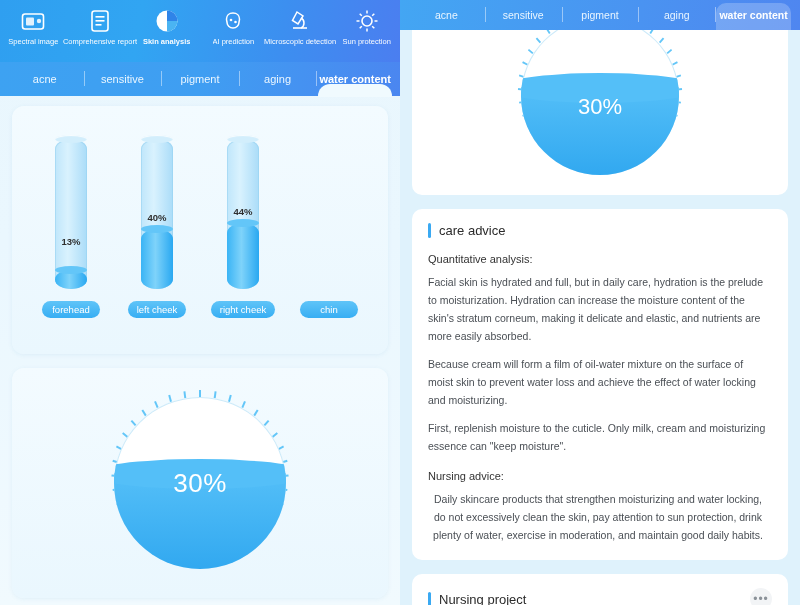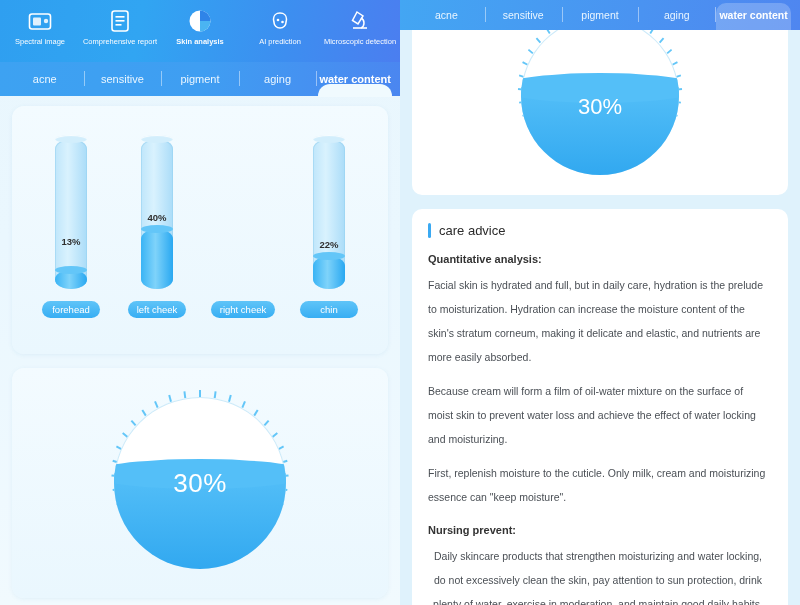--- a/index.html
+++ b/index.html
@@ -308,27 +308,27 @@
     width: 22px; height: 22px;
     border-radius: 50%;
     background: #f2f4f6;
     color: #8b9299;
     display: flex; align-items: center; justify-content: center;
     font-size: 12px;
     letter-spacing: 1px;
   }
   .p-strong {
     font-size: 11px;
-    font-weight: bold;
+    font-weight: normal;
     color: #333333;
     margin: 15px 0 8px 0;
   }
   .p-body {
     font-size: 10.5px;
-    line-height: 24px;
+    line-height: 18px;
     color: #4a4f55;
     margin: 0 4px 10px 0;
   }
   .p-body:last-child { margin-bottom: 0; text-align: center; }
 
   .nursing-card {
     background: #ffffff;
     margin: 14px 12px 0 12px;
     border-radius: 10px 10px 0 0;
     padding: 14px 16px 0 16px;
@@ -388,20 +388,38 @@
       <div class="topnav-item">
         <span class="topnav-icon">
           <svg width="22" height="24" viewBox="0 0 22 24">
               <path d="M8 3 l6 4 -5 8 -5.5 -3.5 z" fill="none" stroke="#fff" stroke-width="1.5"></path>
               <path d="M4 19 h14" stroke="#fff" stroke-width="1.6"></path>
               <path d="M12 19 c4 -2 4 -8 0 -10" fill="none" stroke="#fff" stroke-width="1.5"></path>
             </svg>
         </span>
         <span class="topnav-label">Microscopic detection</span>
       </div>
+      <div class="topnav-item">
+        <span class="topnav-icon">
+          <svg width="24" height="24" viewBox="0 0 24 24">
+              <circle cx="12" cy="12" r="5" fill="none" stroke="#fff" stroke-width="1.6"></circle>
+              <g stroke="#fff" stroke-width="1.5">
+                <path d="M12 1.5v3"></path>
+                <path d="M12 19.5v3"></path>
+                <path d="M1.5 12h3"></path>
+                <path d="M19.5 12h3"></path>
+                <path d="M4.7 4.7l2.1 2.1"></path>
+                <path d="M17.2 17.2l2.1 2.1"></path>
+                <path d="M19.3 4.7l-2.1 2.1"></path>
+                <path d="M6.8 17.2l-2.1 2.1"></path>
+              </g>
+            </svg>
+        </span>
+        <span class="topnav-label">Sun protection</span>
+      </div>
     </div>
 
     <div class="tabbar-left">
       <div class="tab">
         <span class="tab-label">acne</span>
       </div>
       <div class="tab">
         <span class="tab-label">sensitive</span>
       </div>
       <div class="tab">
@@ -431,28 +449,28 @@
 
           <div class="bar-col">
             <div class="bar-tube" style="height:150px">
               <div class="bar-fill" style="height:60px"></div>
               <div class="bar-value" style="bottom:66px">40%</div>
             </div>
             <div class="bar-pill">left cheek</div>
           </div>
 
           <div class="bar-col">
+            <div class="bar-tube" style="height:150px">
+              <div class="bar-fill" style="height:66px"></div>
+              <div class="bar-value" style="bottom:72px">44%</div>
+            </div>
             <div class="bar-pill">right cheek</div>
           </div>
 
           <div class="bar-col">
-            <div class="bar-tube" style="height:150px">
-              <div class="bar-fill" style="height:33px"></div>
-              <div class="bar-value" style="bottom:39px">22%</div>
-            </div>
             <div class="bar-pill">chin</div>
           </div>
 
         </div>
       </div>
 
       <div class="card gauge-card">
         <div class="gauge-wrap">
           <svg class="gauge-ticks" viewBox="0 0 190 190">
             <g stroke="#63c6f8" stroke-width="2">
@@ -578,21 +596,21 @@
       <div class="r-card-head">
         <div class="r-title">
           <span class="bar"></span>
           <span>care advice</span>
         </div>
       </div>
       <p class="p-strong">Quantitative analysis:</p>
       <p class="p-body">Facial skin is hydrated and full, but in daily care, hydration is the prelude to moisturization. Hydration can increase the moisture content of the skin's stratum corneum, making it delicate and elastic, and nutrients are more easily absorbed.</p>
       <p class="p-body">Because cream will form a film of oil-water mixture on the surface of moist skin to prevent water loss and achieve the effect of water locking and moisturizing.</p>
       <p class="p-body">First, replenish moisture to the cuticle. Only milk, cream and moisturizing essence can "keep moisture".</p>
-      <p class="p-strong">Nursing prevent:</p>
+      <p class="p-strong">Nursing advice:</p>
       <p class="p-body">Daily skincare products that strengthen moisturizing and water locking, do not excessively clean the skin, pay attention to sun protection, drink plenty of water, exercise in moderation, and maintain good daily habits.</p>
     </div>
 
     <div class="nursing-card">
       <div class="r-card-head">
         <div class="r-title">
           <span class="bar"></span>
           <span>Nursing project</span>
         </div>
         <div class="dots-btn">•••</div>

